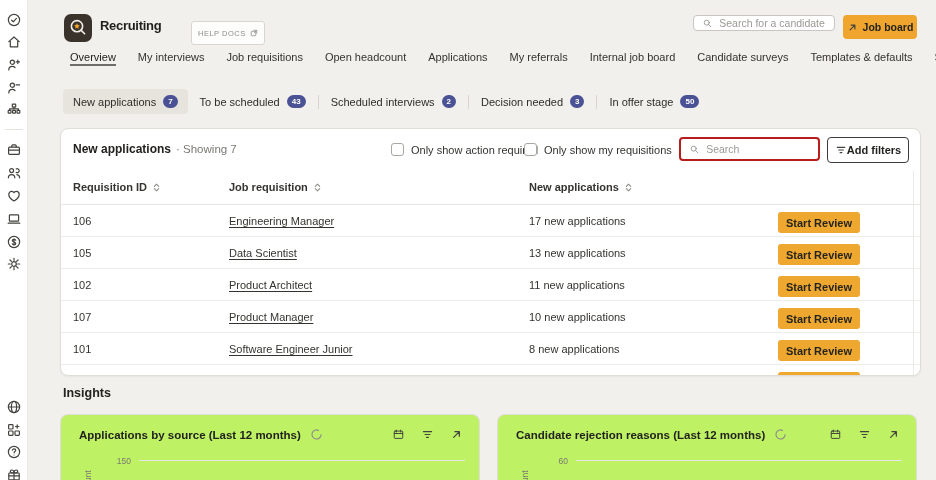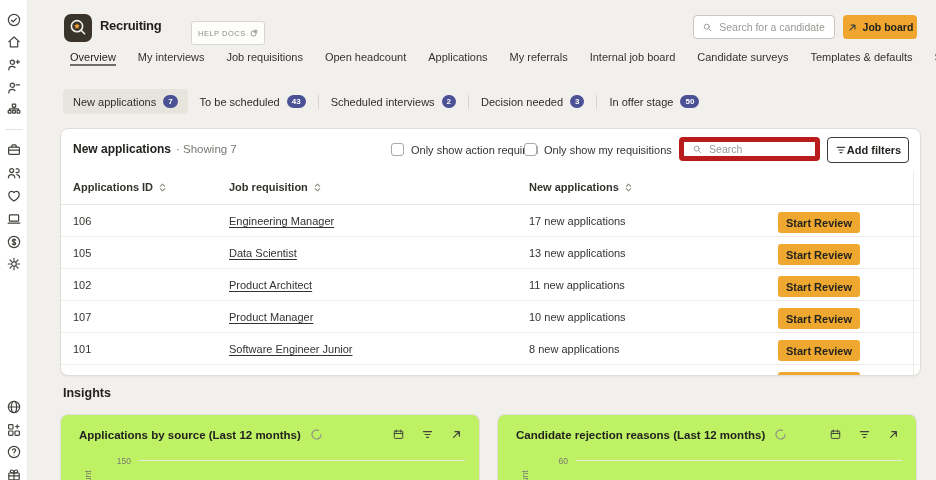--- a/index.html
+++ b/index.html
@@ -17,21 +17,21 @@
   .sidebar { position:absolute; left:0; top:0; width:28px; height:480px; background:#fff; border-right:1px solid #eceae6; }
   .side-icon { position:absolute; left:6px; width:16px; height:16px; cursor:pointer; }
   .side-div { position:absolute; left:5px; top:129px; width:18px; height:1px; background:#e5e3de; }
 
   
   .logo { position:absolute; left:64px; top:14px; width:28px; height:28px; }
   .app-title { position:absolute; left:100px; top:18px; font-size:13px; font-weight:700; letter-spacing:-0.3px; color:#201f1c; }
   .help-badge { position:absolute; left:191px; top:21px; height:24px; display:flex; align-items:center; gap:4px;
     padding:0 6px; border:1px solid #d9d6d1; border-radius:3px; background:#fdfdfc;
     font-size:7.5px; letter-spacing:0.5px; color:#8f8d87; cursor:pointer; }
-  .search-candidate { position:absolute; left:693px; top:15px; width:142px; height:24px; background:#fff;
+  .search-candidate { position:absolute; left:693px; top:15px; width:142px; height:16px; background:#fff;
     border:1px solid #c9c6c1; border-radius:4px; display:flex; align-items:center; gap:6px; padding:0 8px; }
   .search-candidate input, .table-search input { border:none; outline:none; width:100%; font-size:10.5px; color:#3c3b37;
     font-family:inherit; background:transparent; }
   .search-candidate input::placeholder, .table-search input::placeholder { color:#9b9995; }
   .job-board-btn { position:absolute; left:843px; top:15px; width:74px; height:24px; background:#f0a62e; border:none;
     border-radius:4px; display:flex; align-items:center; justify-content:center; gap:5px;
     font-size:10.5px; font-weight:700; color:#23221f; cursor:pointer; font-family:inherit; }
 
   
   .tabs { position:absolute; left:70px; top:51px; display:flex; gap:22px; font-size:11px; color:#34332f; }
@@ -48,21 +48,21 @@
 
   
   .table-card { position:absolute; left:60px; top:128px; width:861px; height:248px; background:#fff;
     border:1px solid #e0ddd8; border-radius:8px; overflow:hidden; box-shadow:0 1px 2px rgba(40,38,33,0.05); }
   .tc-title { position:absolute; left:12px; top:13px; display:flex; align-items:baseline; gap:5px; }
   .tc-title b { font-size:12px; color:#23221f; }
   .tc-title span { font-size:11.5px; color:#7a7873; }
   .cbx-group { position:absolute; top:14px; display:flex; align-items:center; gap:7px; font-size:11px; color:#34332f; cursor:pointer; }
   .checkbox { width:13px; height:13px; border:1px solid #aaa8a3; border-radius:3px; background:#fff; flex:0 0 auto; }
   .table-search { position:absolute; left:618px; top:8px; width:141px; height:24px; background:#fff;
-    border:5px solid #b91c1c; border-radius:4px; display:flex; align-items:center; gap:6px; padding:0 8px; }
+    border:2px solid #b91c1c; border-radius:4px; display:flex; align-items:center; gap:6px; padding:0 8px; }
   .add-filters { position:absolute; left:766px; top:8px; height:26px; width:82px; background:#fff;
     border:1px solid #3d3c38; border-radius:4px; display:flex; align-items:center; justify-content:center; 
     font-size:11px; font-weight:700; color:#23221f; cursor:pointer; font-family:inherit; }
   .thead { position:absolute; left:0; top:40px; width:100%; height:36px; border-bottom:1px solid #e8e6e2; }
   .th { position:absolute; top:12px; display:flex; align-items:center; gap:4px; font-size:11px; font-weight:700; color:#34332f; cursor:pointer; }
   .trow { position:absolute; left:0; width:100%; height:32px; border-bottom:1px solid #efede9; }
   .td { position:absolute; top:10px; font-size:11px; color:#34332f; }
   .td-link { text-decoration:underline; text-underline-offset:2px; cursor:pointer; }
   .start-review { position:absolute; left:717px; top:7px; background:#efa82f; border:none; border-radius:3px;
     padding:4.5px 8px; font-size:11px; font-weight:700; color:#26241e; cursor:pointer; font-family:inherit; white-space:nowrap; }
@@ -285,21 +285,21 @@
     </div>
     <button class="add-filters">
       <svg viewBox="0 0 16 16" class="ic" width="12" height="12" style="stroke-width:1.5">
           <path d="M3 4.5h10M5 8h6M6.8 11.5h2.4"></path>
         </svg>
       <span>Add filters</span>
     </button>
 
     <div class="thead">
       <div class="th" style="left:12px">
-        <span>Applications ID</span>
+        <span>Requisition ID</span>
         <svg viewBox="0 0 12 12" class="ic ic-gray" width="11" height="11">
             <path d="M3.6 4.8L6 2.4l2.4 2.4M3.6 7.2L6 9.6l2.4-2.4"></path>
           </svg>
       </div>
       <div class="th" style="left:168px">
         <span>Job requisition</span>
         <svg viewBox="0 0 12 12" class="ic ic-gray" width="11" height="11">
             <path d="M3.6 4.8L6 2.4l2.4 2.4M3.6 7.2L6 9.6l2.4-2.4"></path>
           </svg>
       </div>

